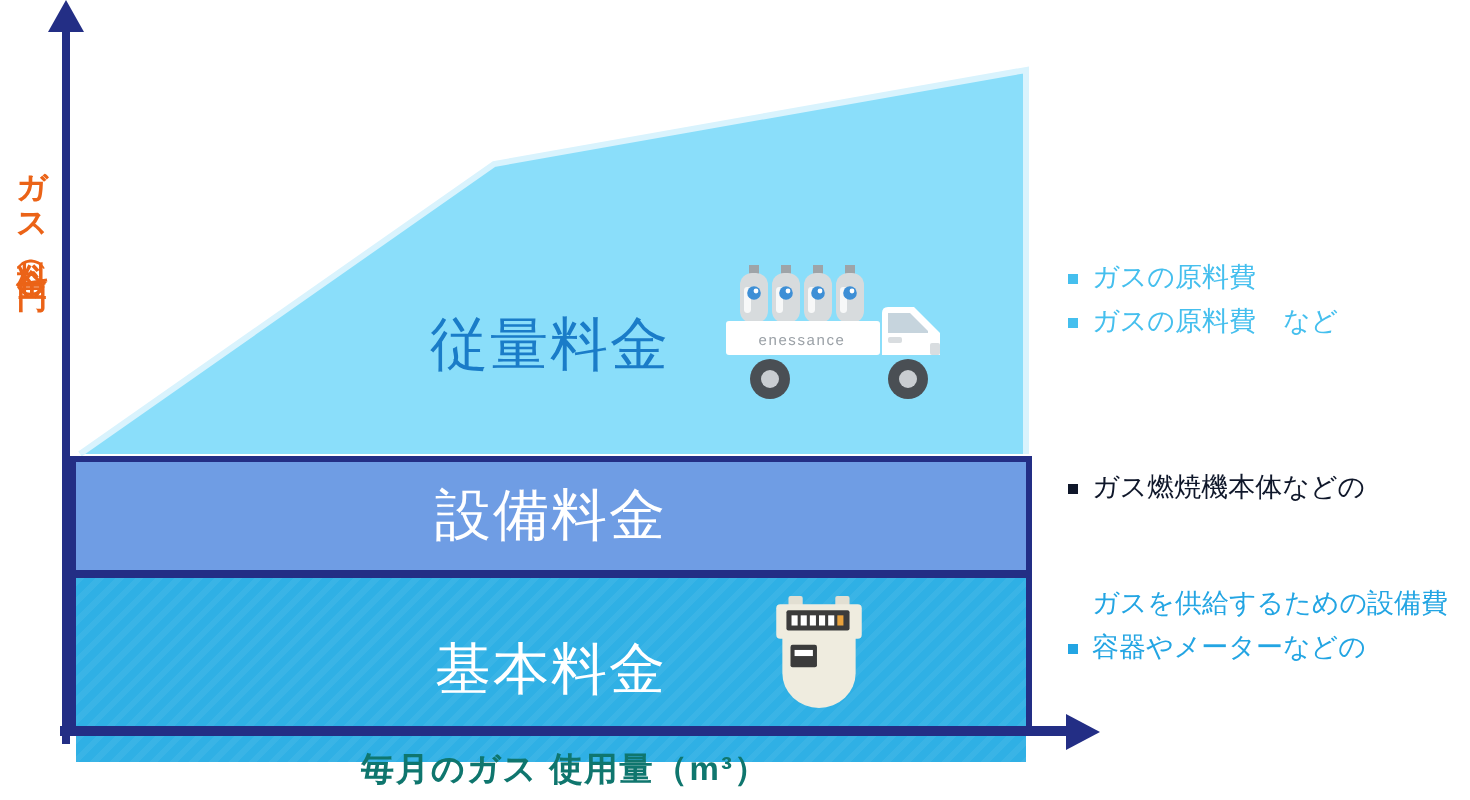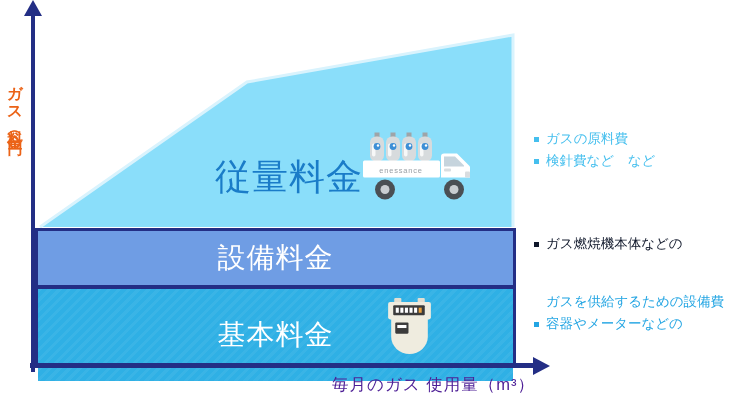--- a/index.html
+++ b/index.html
@@ -19,28 +19,28 @@
   .x-axis-arrow {
     position:absolute; left:533px; top:356.5px; width:0; height:0;
     border-top:9px solid transparent; border-bottom:9px solid transparent;
     border-left:17px solid #232E85;
   }
   .y-axis-label {
     position:absolute; left:4px; top:74px; color:#EB6317; font-weight:bold;
     font-size:15.5px; letter-spacing:4px; writing-mode:vertical-rl; text-orientation:upright;
   }
   .x-axis-label {
-    position:absolute; left:30px; top:374px; width:505px; text-align:right;
-    color:#4c1d95; font-weight:normal; font-size:16.5px; letter-spacing:1px;
+    position:absolute; left:30px; top:374px; width:505px; text-align:center;
+    color:#0f766e; font-weight:bold; font-size:16.5px; letter-spacing:1px;
   }
   
   .variable-region { position:absolute; left:37px; top:30px; width:479px; height:198px; }
   .variable-label {
     position:absolute; left:215px; top:153px; color:#1A7CC8;
-    font-size:36px; letter-spacing:1px;
+    font-size:29px; letter-spacing:1px;
   }
   .truck { position:absolute; left:362px; top:131px; width:114px; height:71px; }
   
   .bands {
     position:absolute; left:35px; top:228px; width:481px; height:138px;
     border:3px solid #232E85;
   }
   .band-equipment {
     height:54px; background:#6F9DE4; display:flex; align-items:center; justify-content:center;
   }
@@ -156,21 +156,21 @@
   <div class="y-axis-label">ガス料金（円）</div>
   <div class="x-axis-label">毎月のガス 使用量（m³）</div>
 
   <div class="ann ann-b1">
     <div class="ann-line">
       <span class="sq"></span>
       <span class="ann-text">ガスの原料費</span>
     </div>
     <div class="ann-line">
       <span class="sq"></span>
-      <span class="ann-text">検針費など　など</span>
+      <span class="ann-text">ガスの原料費　など</span>
     </div>
   </div>
 
   <div class="ann ann-b2">
     <div class="ann-line">
       <span class="sq"></span>
       <span class="ann-text">ガス燃焼機本体などの</span>
     </div>
   </div>
 

